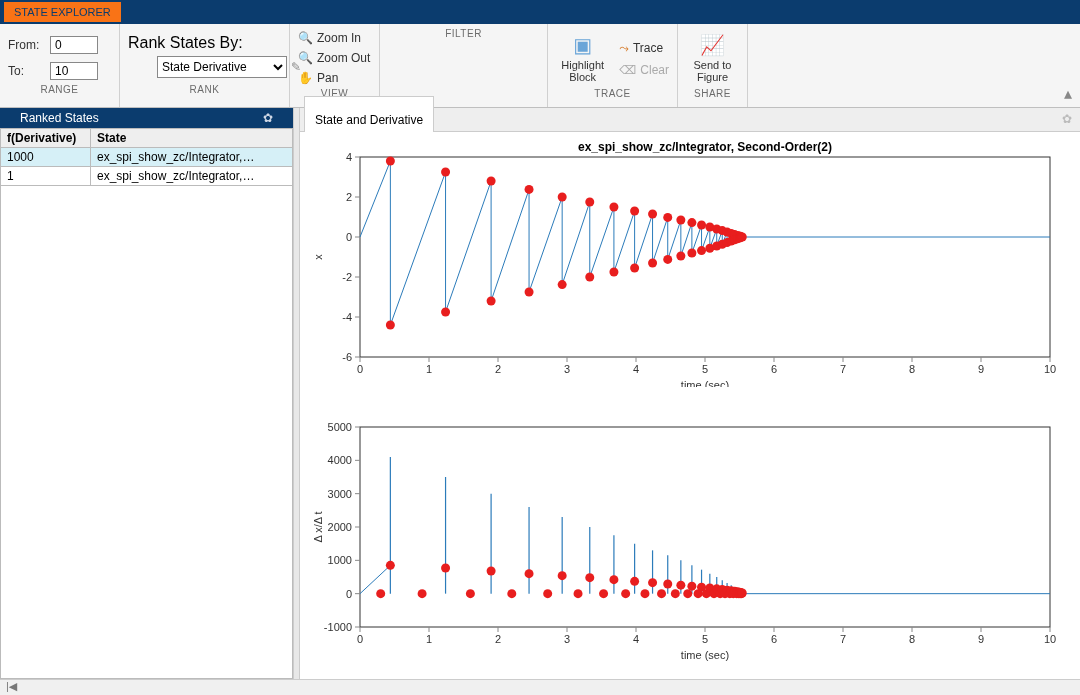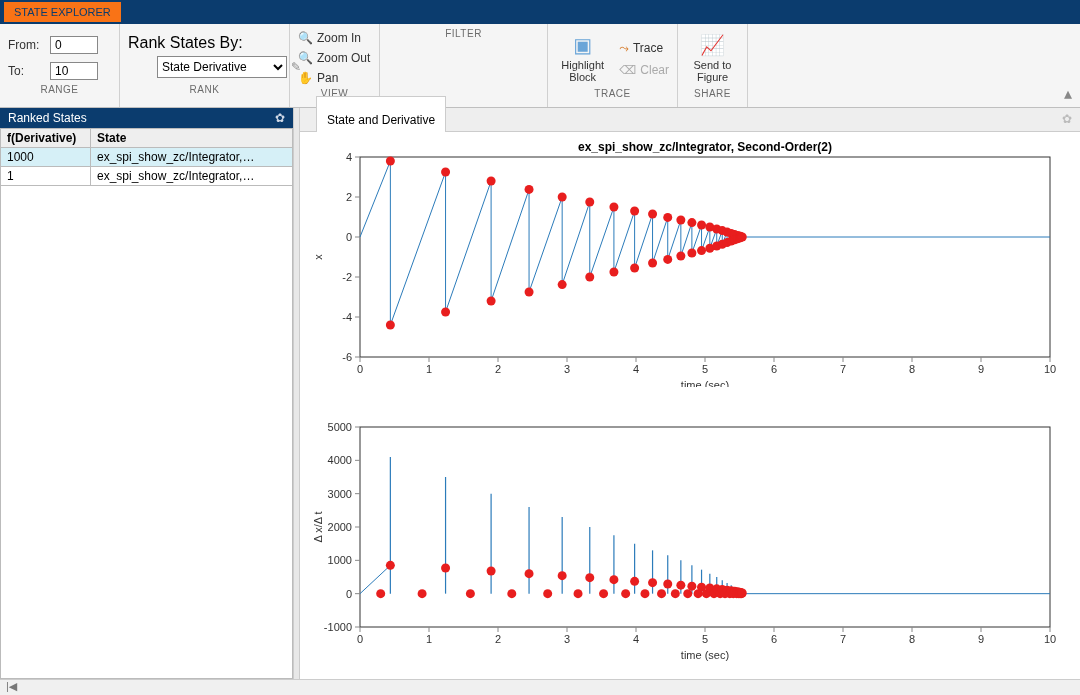--- a/index.html
+++ b/index.html
@@ -14,31 +14,31 @@
   .field-row input[type=text] { width:48px; height:18px; border:1px solid #888; font-size:12px; padding:0 4px; }
   select { height:22px; font-size:12px; border:1px solid #888; background:#fff;margin-left:29px; }
   .icon-line { display:flex; align-items:center; gap:4px; font-size:12px; color:#333; height:20px; cursor:default; }
   .icon-line.disabled { color:#aaa; }
   .checkbox { width:13px; height:13px; border:1px solid #555; display:inline-block; position:relative; background:#fff; }
   .checkbox.checked::after { content:"✓"; position:absolute; top:-3px; left:0; font-size:12px; }
   .big-btn { display:flex; flex-direction:column; align-items:center; justify-content:center; gap:2px; font-size:11px; color:#333; width:56px; height:60px; }
   .big-btn .glyph { font-size:20px; }
   .workspace { display:flex; height:calc(695px - 24px - 84px - 16px); }
   .left-pane { width:294px; border-right:1px solid #ccc; display:flex; flex-direction:column; }
-  .panel-header { background:#0b3c6e; color:#fff; font-size:12px; padding:3px 8px; display:flex; justify-content:space-between; align-items:center; }
+  .panel-header { background:#0b3c6e; color:#fff; font-size:12px; padding:3px 20px; display:flex; justify-content:space-between; align-items:center; }
   .gear { color:#cfd8e6; font-size:12px; }
   table.ranked { width:100%; border-collapse:collapse; font-size:12px; }
   table.ranked th { background:#eee; border:1px solid #bbb; text-align:left; padding:2px 6px; font-weight:bold; }
   table.ranked td { border:1px solid #bbb; padding:2px 6px; white-space:nowrap; overflow:hidden; text-overflow:ellipsis; max-width:0; }
   table.ranked tr.sel td { background:#d6f0f7; }
   table.ranked col.c1 { width:90px; }
   .right-pane { flex:1; display:flex; flex-direction:column; position:relative; }
   .plot-tab-bar { background:#eee; border-bottom:1px solid #ccc; display:flex; align-items:center; height:24px; }
   .divider-v { width:6px; background:#e8e8e8; border-right:1px solid #ccc; }
-  .plot-tab { background:#fff; border:1px solid #ccc; border-bottom:none; font-size:12px; padding:16px 10px; margin-left:16px; }
+  .plot-tab { background:#fff; border:1px solid #ccc; border-bottom:none; font-size:12px; padding:16px 10px; margin-left:4px; }
   .plots { flex:1; background:#fff; position:relative;text-decoration:underline; }
   svg.plot { position:absolute; }
   .axis text { font-size:11px; fill:#333; }
   .axis line, .axis path { stroke:#888; stroke-width:1; }
   .title { font-size:12px; font-weight:bold; fill:#000; }
   .statusbar { height:16px; background:#f0f0f0; border-top:1px solid #ccc; font-size:11px; color:#777; padding-left:6px; }
   .pencil { color:#888; font-size:12px; }
   .plotgear { position:absolute; right:8px; top:4px; color:#bbb; font-size:12px; }
 </style>
 </head>

